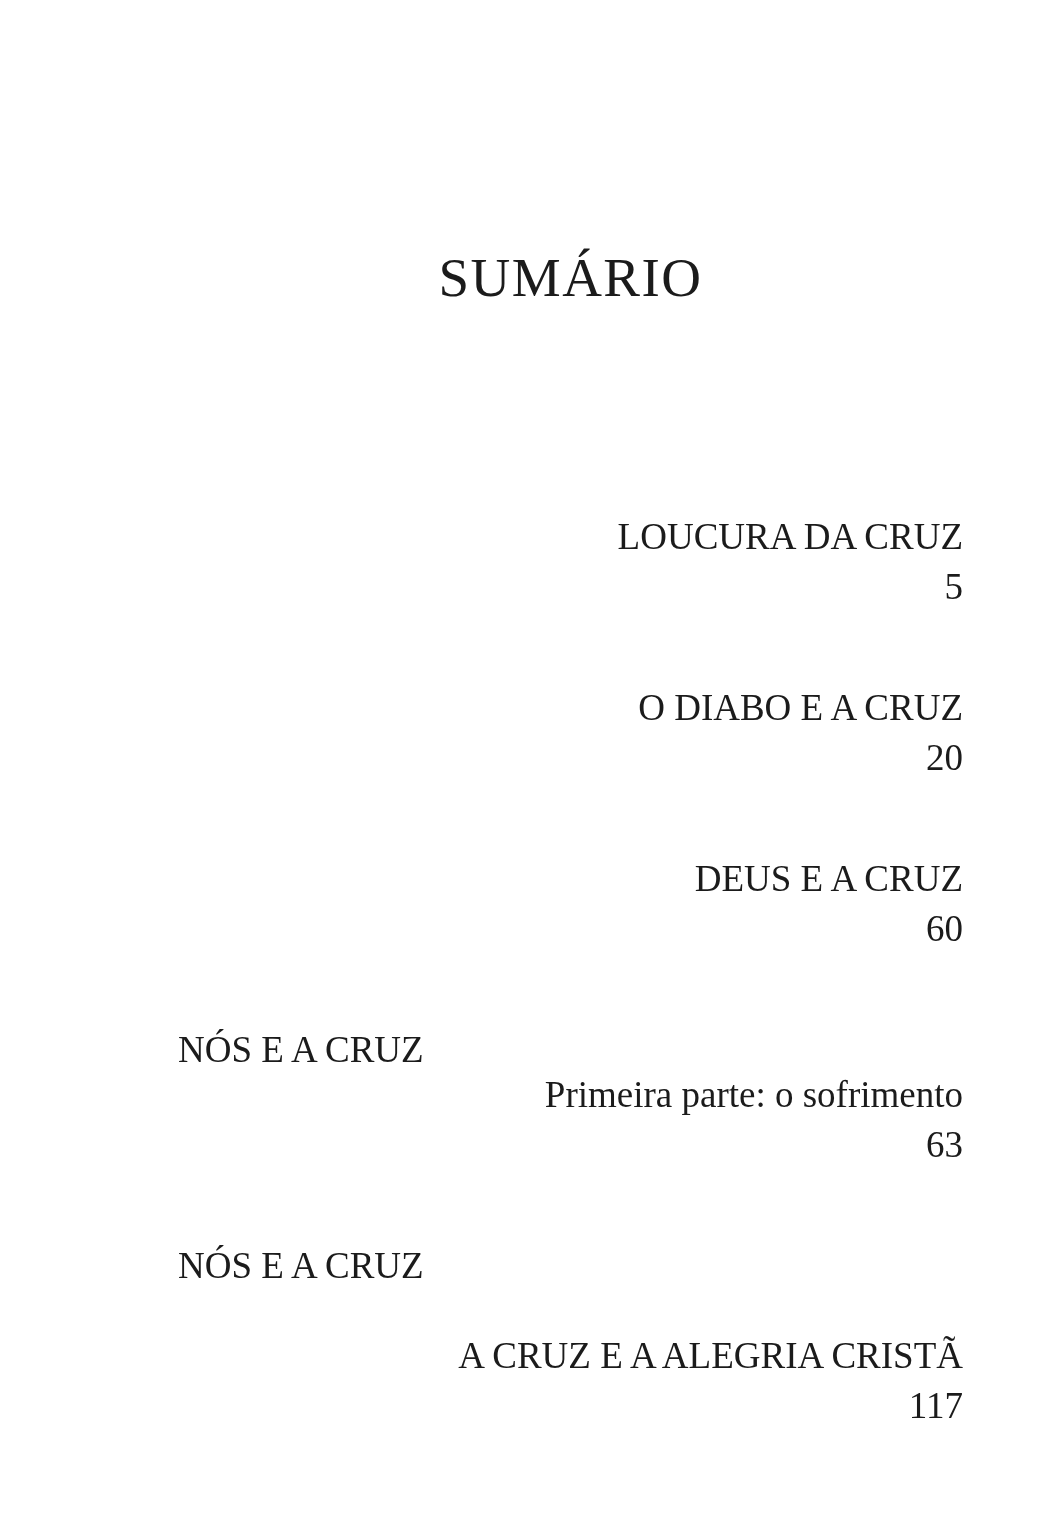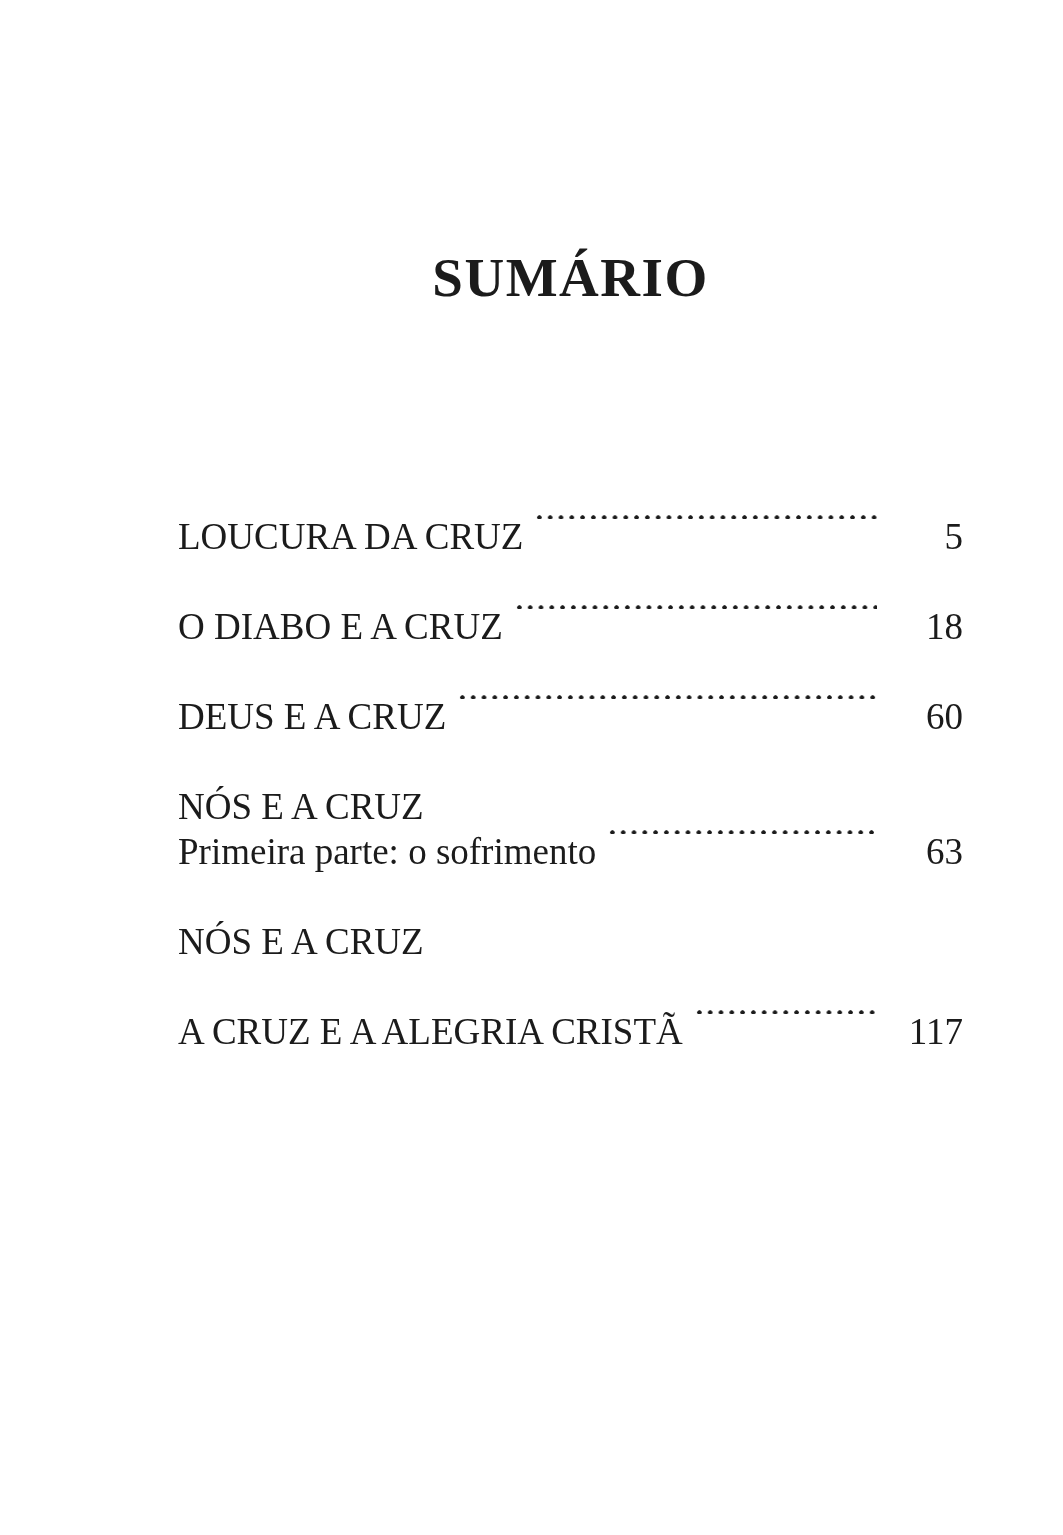--- a/index.html
+++ b/index.html
@@ -20,40 +20,41 @@
     height: 1535px;
     background: #ffffff;
     overflow: hidden;
   }
   .title {
     width: 785px;
     margin: 250px 0 11px 178px;
     text-align: center;
     font-size: 55px;
     line-height: 55px;
-    font-weight: bold;
+    font-weight: normal;
     letter-spacing: 1.5px;
     color: #1b1b1b;
   }
   .toc {
     width: 785px;
     margin: 209px 0 0 178px;
     font-size: 37px;
   }
   .entry {
     margin-bottom: 45px;
   }
   .line {
     line-height: 45px;
     white-space: nowrap;
   }
   .last-line {
     display: flex;
-    align-items: flex-start;
+    align-items: flex-end;
     line-height: 45px;
+    flex-direction: column;
   }
   .entry-text {
     white-space: nowrap;
     flex: 0 0 auto;
   }
   .leader {
     flex: 1 1 auto;
     height: 5px;
     margin: 0 10px 0 11px;
     background-image: radial-gradient(circle, #1b1b1b 1.9px, rgba(0,0,0,0) 2.5px);
@@ -79,21 +80,21 @@
     <div class="last-line">
       <span class="entry-text">LOUCURA DA CRUZ</span>
       <div class="leader"></div>
       <span class="pagenum">5</span>
     </div>
   </div>
       <div class="entry">
     <div class="last-line">
       <span class="entry-text">O DIABO E A CRUZ</span>
       <div class="leader"></div>
-      <span class="pagenum">18</span>
+      <span class="pagenum">20</span>
     </div>
   </div>
       <div class="entry">
     <div class="last-line">
       <span class="entry-text">DEUS E A CRUZ</span>
       <div class="leader"></div>
       <span class="pagenum">60</span>
     </div>
   </div>
       <div class="entry">

